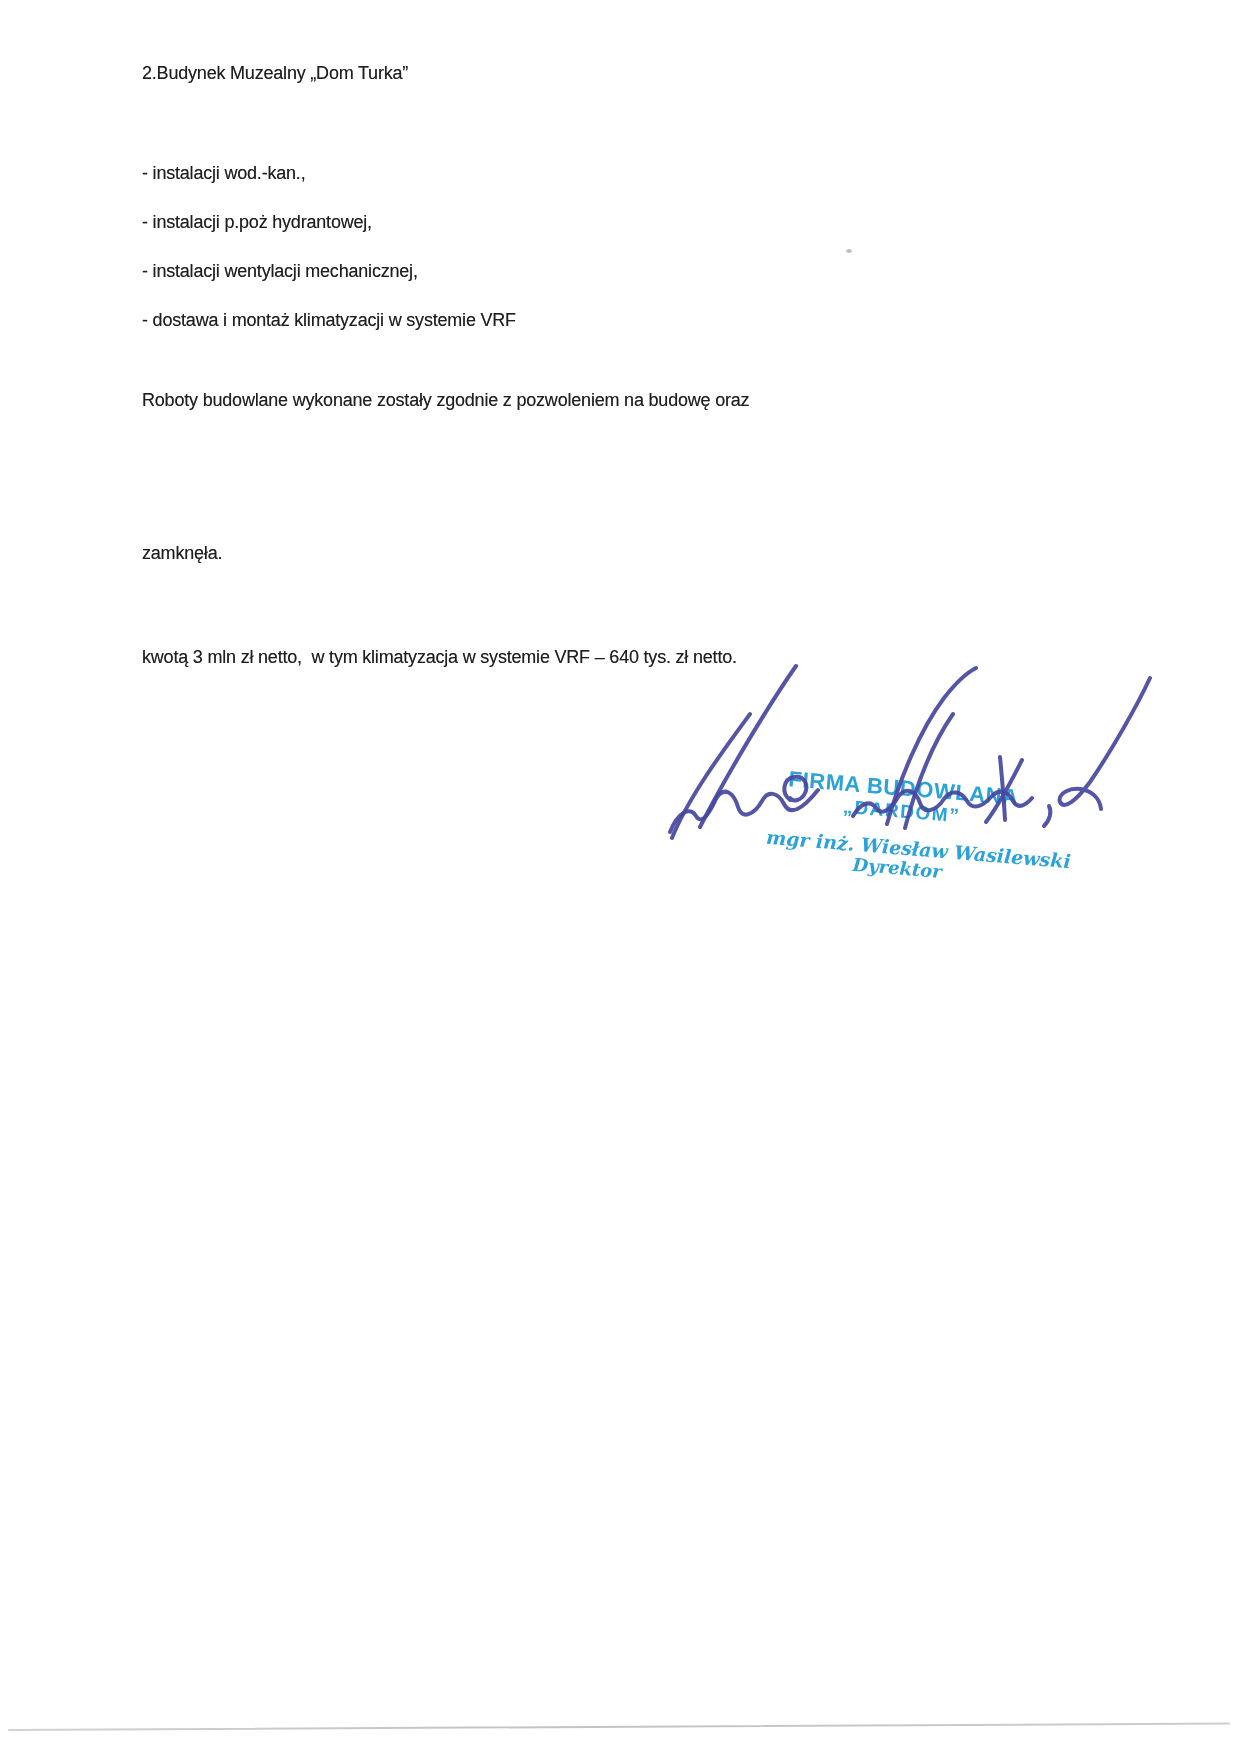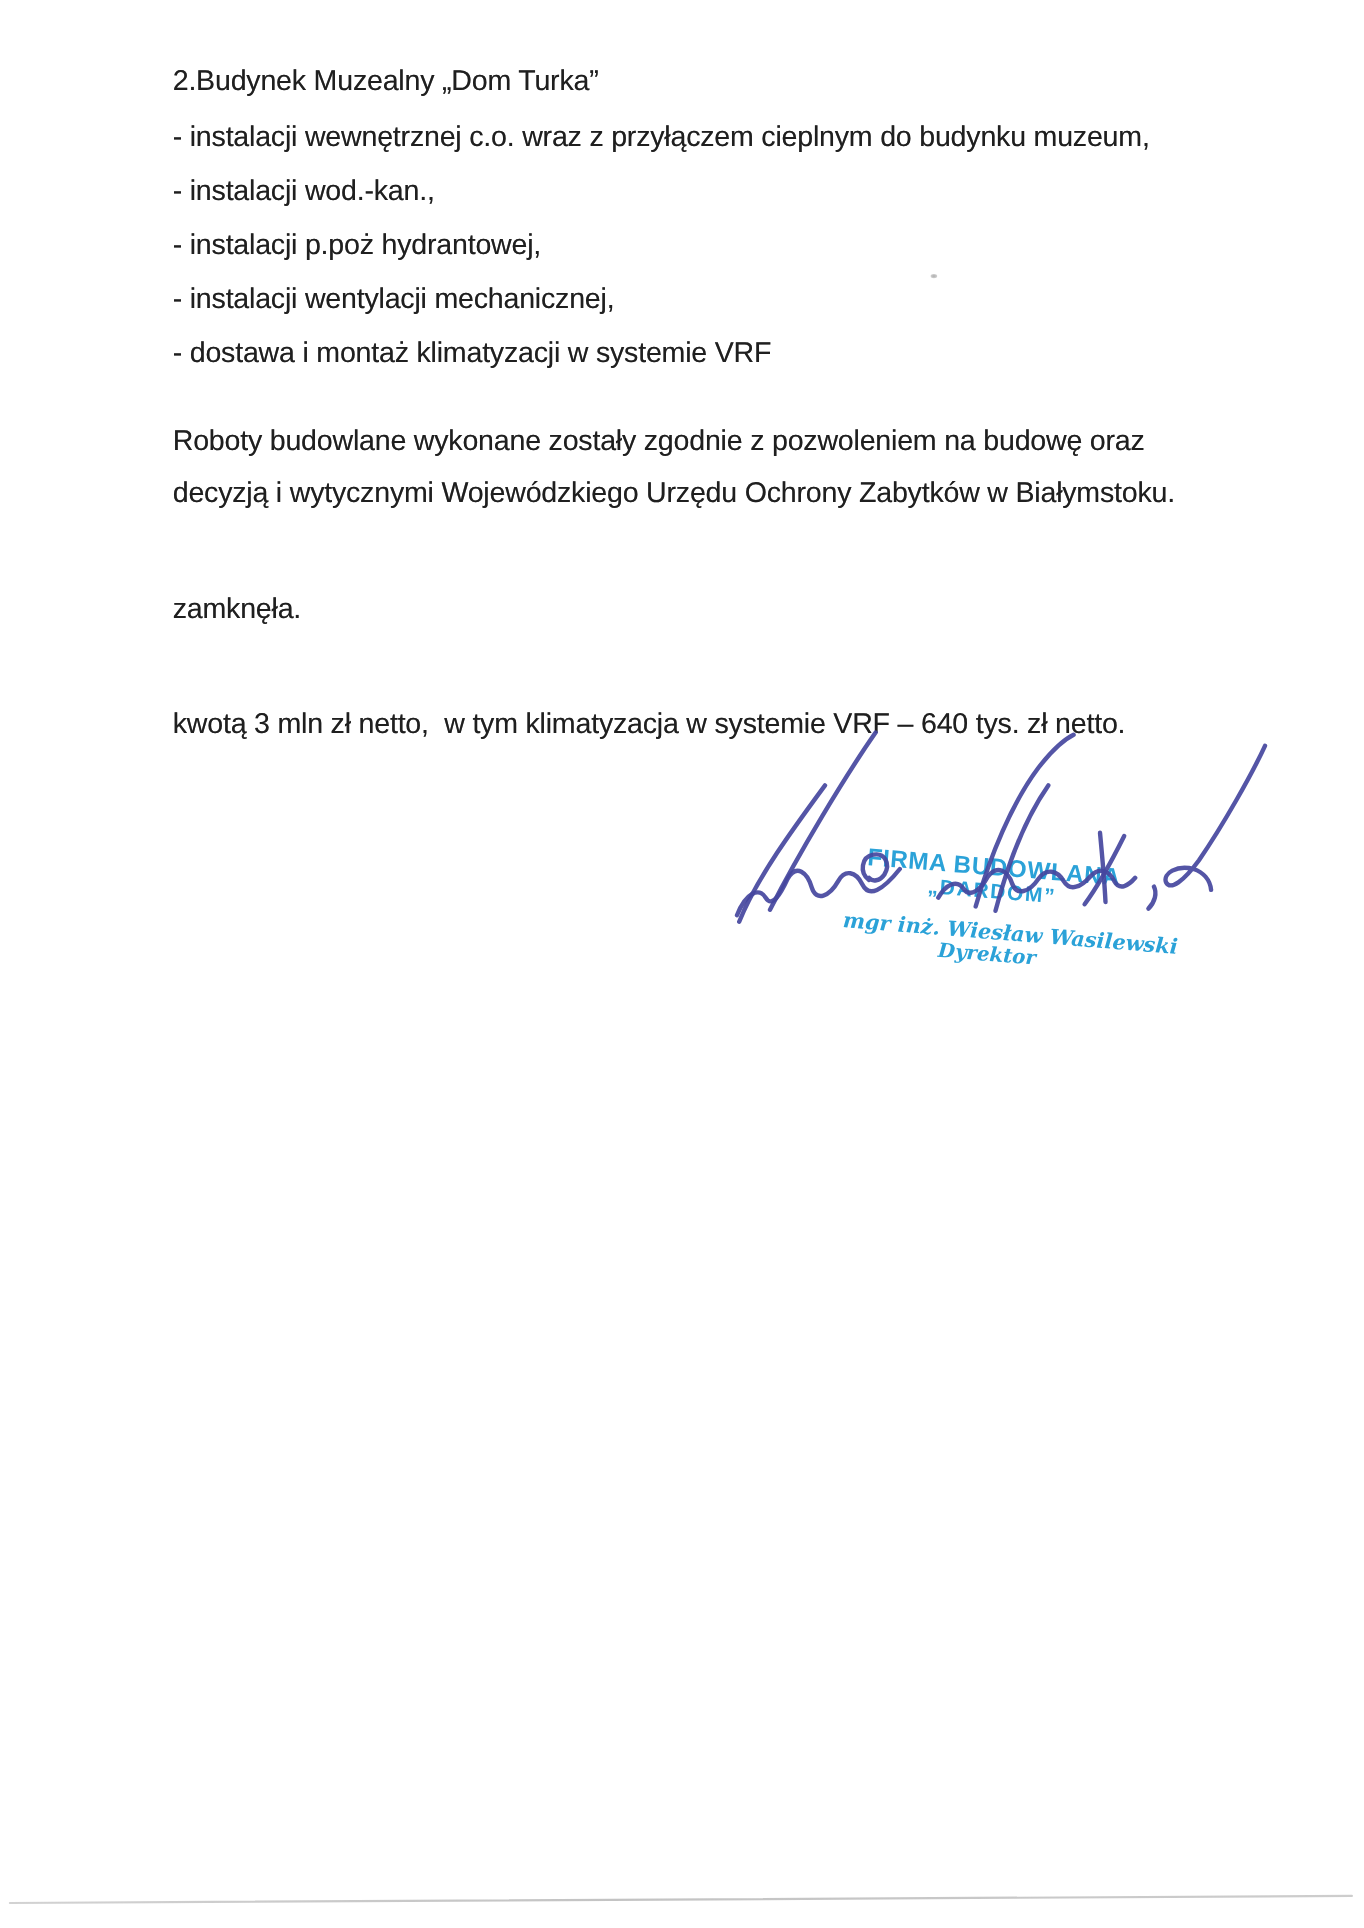--- a/index.html
+++ b/index.html
@@ -6,22 +6,22 @@
   body{
     width:1240px;height:1753px;position:relative;
     background:#fff;
     font-family:"Liberation Sans", sans-serif;
     overflow:hidden;
   }
   .page{
     position:absolute;inset:0;background:var(--page-bg,#fff);
   }
   .tline{
-    position:absolute;left:157px;
-    font-size:26px;line-height:33px;
+    position:absolute;left:142px;
+    font-size:18px;line-height:33px;
     letter-spacing:-0.2px;
     color:var(--text-color,#1f1f1f);
     white-space:pre;
     text-shadow:0 0 0.4px rgba(20,20,20,0.55);
   }
   
   .stamp{
     position:absolute;left:772px;top:766px;width:266px;
     transform:rotate(4.6deg);transform-origin:left top;
     color:var(--stamp-color,#2ba2d8);
@@ -63,28 +63,26 @@
     background:radial-gradient(#9a9a9a,#d8d8d8);
     border-radius:50%;opacity:0.8;
   }
 </style>
 </head>
 <body>
 
 <div class="page">
 
   <div class="tline" style="top:57px">2.Budynek Muzealny „Dom Turka”</div>
-  <div class="tline" style="top:108px">- instalacji wewnętrznej c.o. wraz z przyłączem cieplnym do budynku muzeum,</div>
   <div class="tline" style="top:157px">- instalacji wod.-kan.,</div>
   <div class="tline" style="top:206px">- instalacji p.poż hydrantowej,</div>
   <div class="tline" style="top:255px">- instalacji wentylacji mechanicznej,</div>
   <div class="tline" style="top:304px">- dostawa i montaż klimatyzacji w systemie VRF</div>
 
   <div class="tline" style="top:384px">Roboty budowlane wykonane zostały zgodnie z pozwoleniem na budowę oraz</div>
-  <div class="tline" style="top:431px">decyzją i wytycznymi Wojewódzkiego Urzędu Ochrony Zabytków w Białymstoku.</div>
 
   <div class="tline" style="top:537px">zamknęła.</div>
 
   <div class="tline" style="top:641px">kwotą 3 mln zł netto,  w tym klimatyzacja w systemie VRF – 640 tys. zł netto.</div>
 
   <div class="stamp">
     <div class="co1">FIRMA BUDOWLANA</div>
     <div class="co2">„DARDOM”</div>
     <div class="nm">mgr inż. Wiesław Wasilewski</div>
     <div class="tt">Dyrektor</div>

